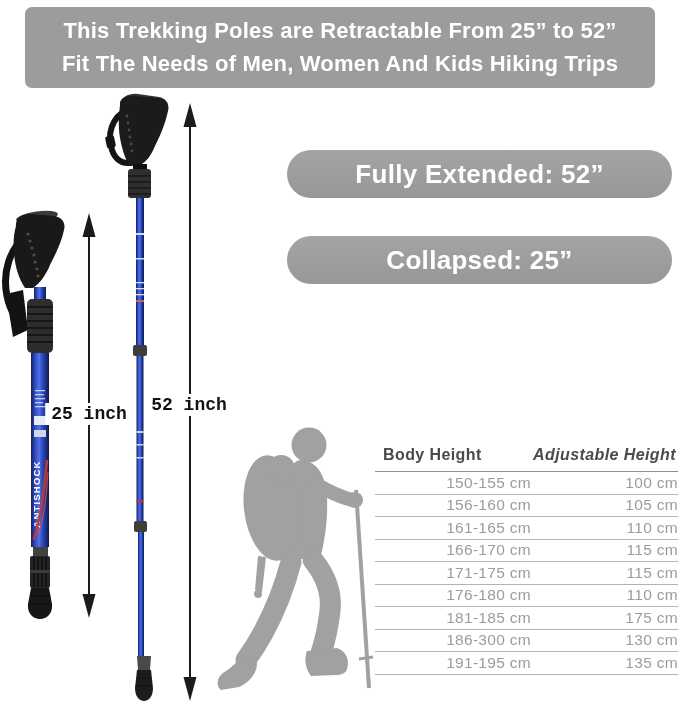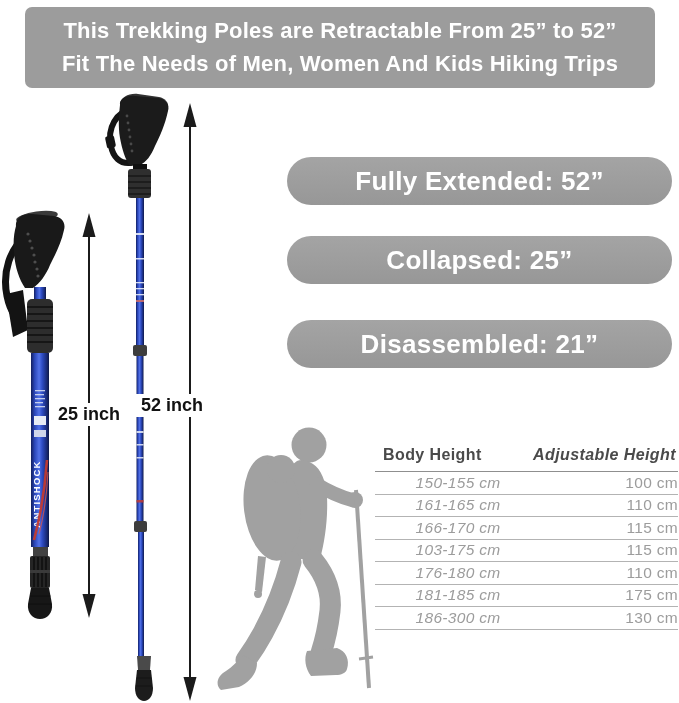--- a/index.html
+++ b/index.html
@@ -14,50 +14,50 @@
     display:flex; flex-direction:column; align-items:center; justify-content:center; gap:7px;
   }
   .banner-line { color:#ffffff; font-weight:bold; font-size:22px; letter-spacing:.2px; white-space:nowrap; }
   
   .badge {
     position:absolute; left:287px; width:385px; height:48px;
     background:linear-gradient(180deg,#a4a4a4,#979797);
     border-radius:24px; display:flex; align-items:center; justify-content:center;
     color:#ffffff; font-weight:bold; font-size:26px; letter-spacing:.3px; white-space:nowrap;
   }
-  #badge-extended { top:150px;margin-top:7px; }
+  #badge-extended { top:150px; }
   #badge-collapsed { top:236px; }
   #badge-disassembled { top:320px; }
   
   #poles-svg { position:absolute; left:0; top:88px; }
   
   .measure-label {
     position:absolute; transform:translateX(-50%); background:#ffffff;
-    color:#121212; font-weight:bold; font-size:18px; padding:1px 6px; white-space:nowrap;
+    color:#121212; font-weight:bold; font-size:18px; padding:1px 6px; white-space:nowrap;font-family:Liberation Mono, monospace;
   }
   #label-25 { left:89px; top:403px; }
-  #label-52 { left:172px; top:394px; }
+  #label-52 { left:189px; top:394px; }
   
   #hiker-svg { position:absolute; left:205px; top:418px; }
   
   .size-table {
     position:absolute; left:375px; top:446px; width:303px;
     border-collapse:collapse; table-layout:fixed;
   }
   .size-table th {
     font-size:16px; font-weight:bold; color:#4a4a4a; letter-spacing:.4px;
     padding:0 0 7px 0; border-bottom:1.5px solid #8f8f8f; white-space:nowrap;
   }
   .size-table th.col-body { text-align:left; padding-left:8px; width:148px; }
   .size-table th.col-adj  { text-align:center;font-style:italic; }
   .size-table td {
     font-size:15.5px; color:#9c9c9c; letter-spacing:.3px; height:21.5px;
     border-bottom:1px solid #b3b3b3; padding:0; vertical-align:middle; white-space:nowrap;
   }
-  .size-table td.col-body { text-align:center; padding-left:10px;font-style:italic; }
+  .size-table td.col-body { text-align:right; padding-left:10px; }
   .size-table td.col-adj  { text-align:right; }
 </style>
 </head>
 <body>
 
 <div class="stage">
 
   <div class="banner">
     <div class="banner-line">This Trekking Poles are Retractable From 25” to 52”</div>
     <div class="banner-line">Fit The Needs of Men, Women And Kids Hiking Trips</div>
@@ -168,23 +168,20 @@
 
   <div class="measure-label" id="label-25">25 inch</div>
   <div class="measure-label" id="label-52">52 inch</div>
 
   <div class="badge" id="badge-extended">
     <span>Fully Extended: 52”</span>
   </div>
   <div class="badge" id="badge-collapsed">
     <span>Collapsed: 25”</span>
   </div>
-  <div class="badge" id="badge-disassembled">
-    <span>Disassembled: 21”</span>
-  </div>
 
   <svg id="hiker-svg" width="200" height="285" viewBox="205 418 200 285">
     <g fill="#a1a1a1" stroke="none">
       <circle cx="309" cy="445" r="17.5"></circle>
       <path d="M 297,461 C 288,467 283,479 281,496 C 279,516 280,537 285,559 L 320,559 C 325,541 328,518 327,497 C 326,481 321,469 313,464 C 307,460 301,459 297,461 Z"></path>
       <ellipse cx="272" cy="508" rx="28" ry="53" transform="rotate(-7 272 508)"></ellipse>
       <circle cx="281" cy="469" r="14"></circle>
       <path d="M 258,556 L 266,557 L 262,592 L 255,590 Z"></path>
       <circle cx="258" cy="594" r="4"></circle>
     </g>
@@ -210,39 +207,47 @@
         <th class="col-body">Body Height</th>
         <th class="col-adj">Adjustable Height</th>
       </tr>
     </thead>
     <tbody>
       <tr>
         <td class="col-body">150-155 cm</td>
         <td class="col-adj">100 cm</td>
       </tr>
       <tr>
+        <td class="col-body">156-160 cm</td>
+        <td class="col-adj">105 cm</td>
+      </tr>
+      <tr>
         <td class="col-body">161-165 cm</td>
         <td class="col-adj">110 cm</td>
       </tr>
       <tr>
         <td class="col-body">166-170 cm</td>
         <td class="col-adj">115 cm</td>
       </tr>
       <tr>
-        <td class="col-body">103-175 cm</td>
+        <td class="col-body">171-175 cm</td>
         <td class="col-adj">115 cm</td>
       </tr>
       <tr>
         <td class="col-body">176-180 cm</td>
         <td class="col-adj">110 cm</td>
       </tr>
       <tr>
         <td class="col-body">181-185 cm</td>
         <td class="col-adj">175 cm</td>
       </tr>
       <tr>
         <td class="col-body">186-300 cm</td>
         <td class="col-adj">130 cm</td>
       </tr>
+      <tr>
+        <td class="col-body">191-195 cm</td>
+        <td class="col-adj">135 cm</td>
+      </tr>
     </tbody>
   </table>
 
 </div>
 
 </body></html>

